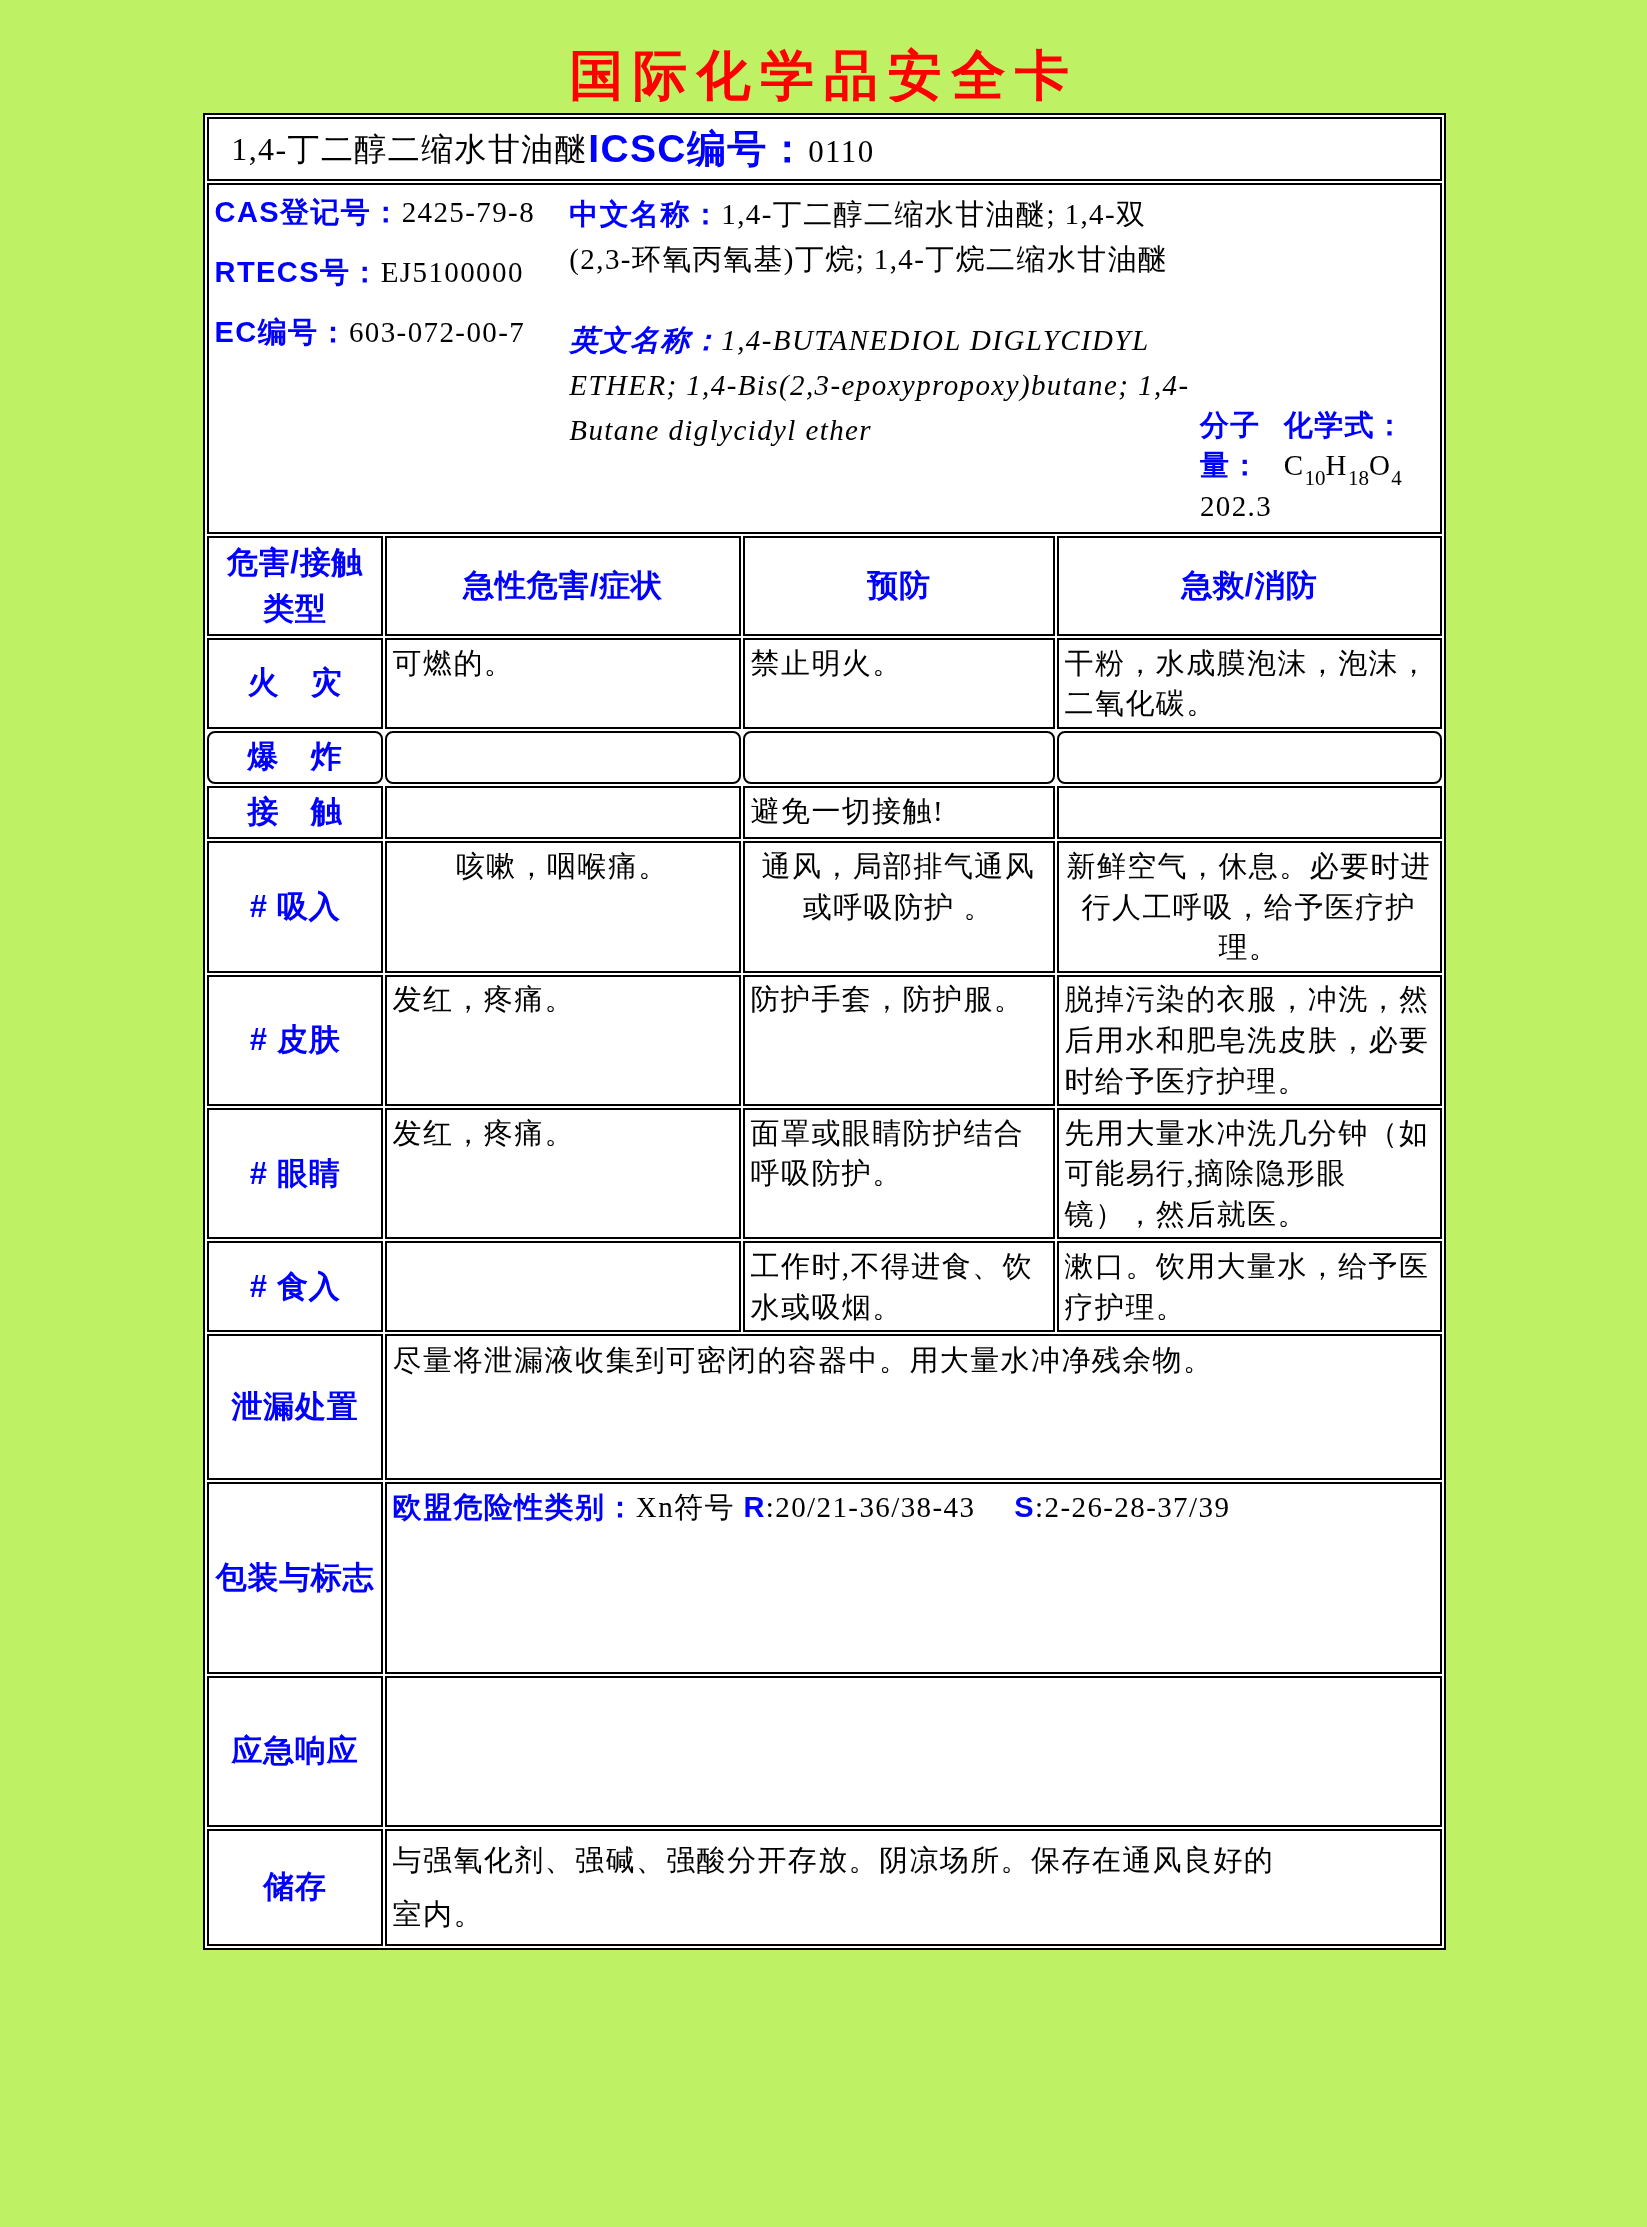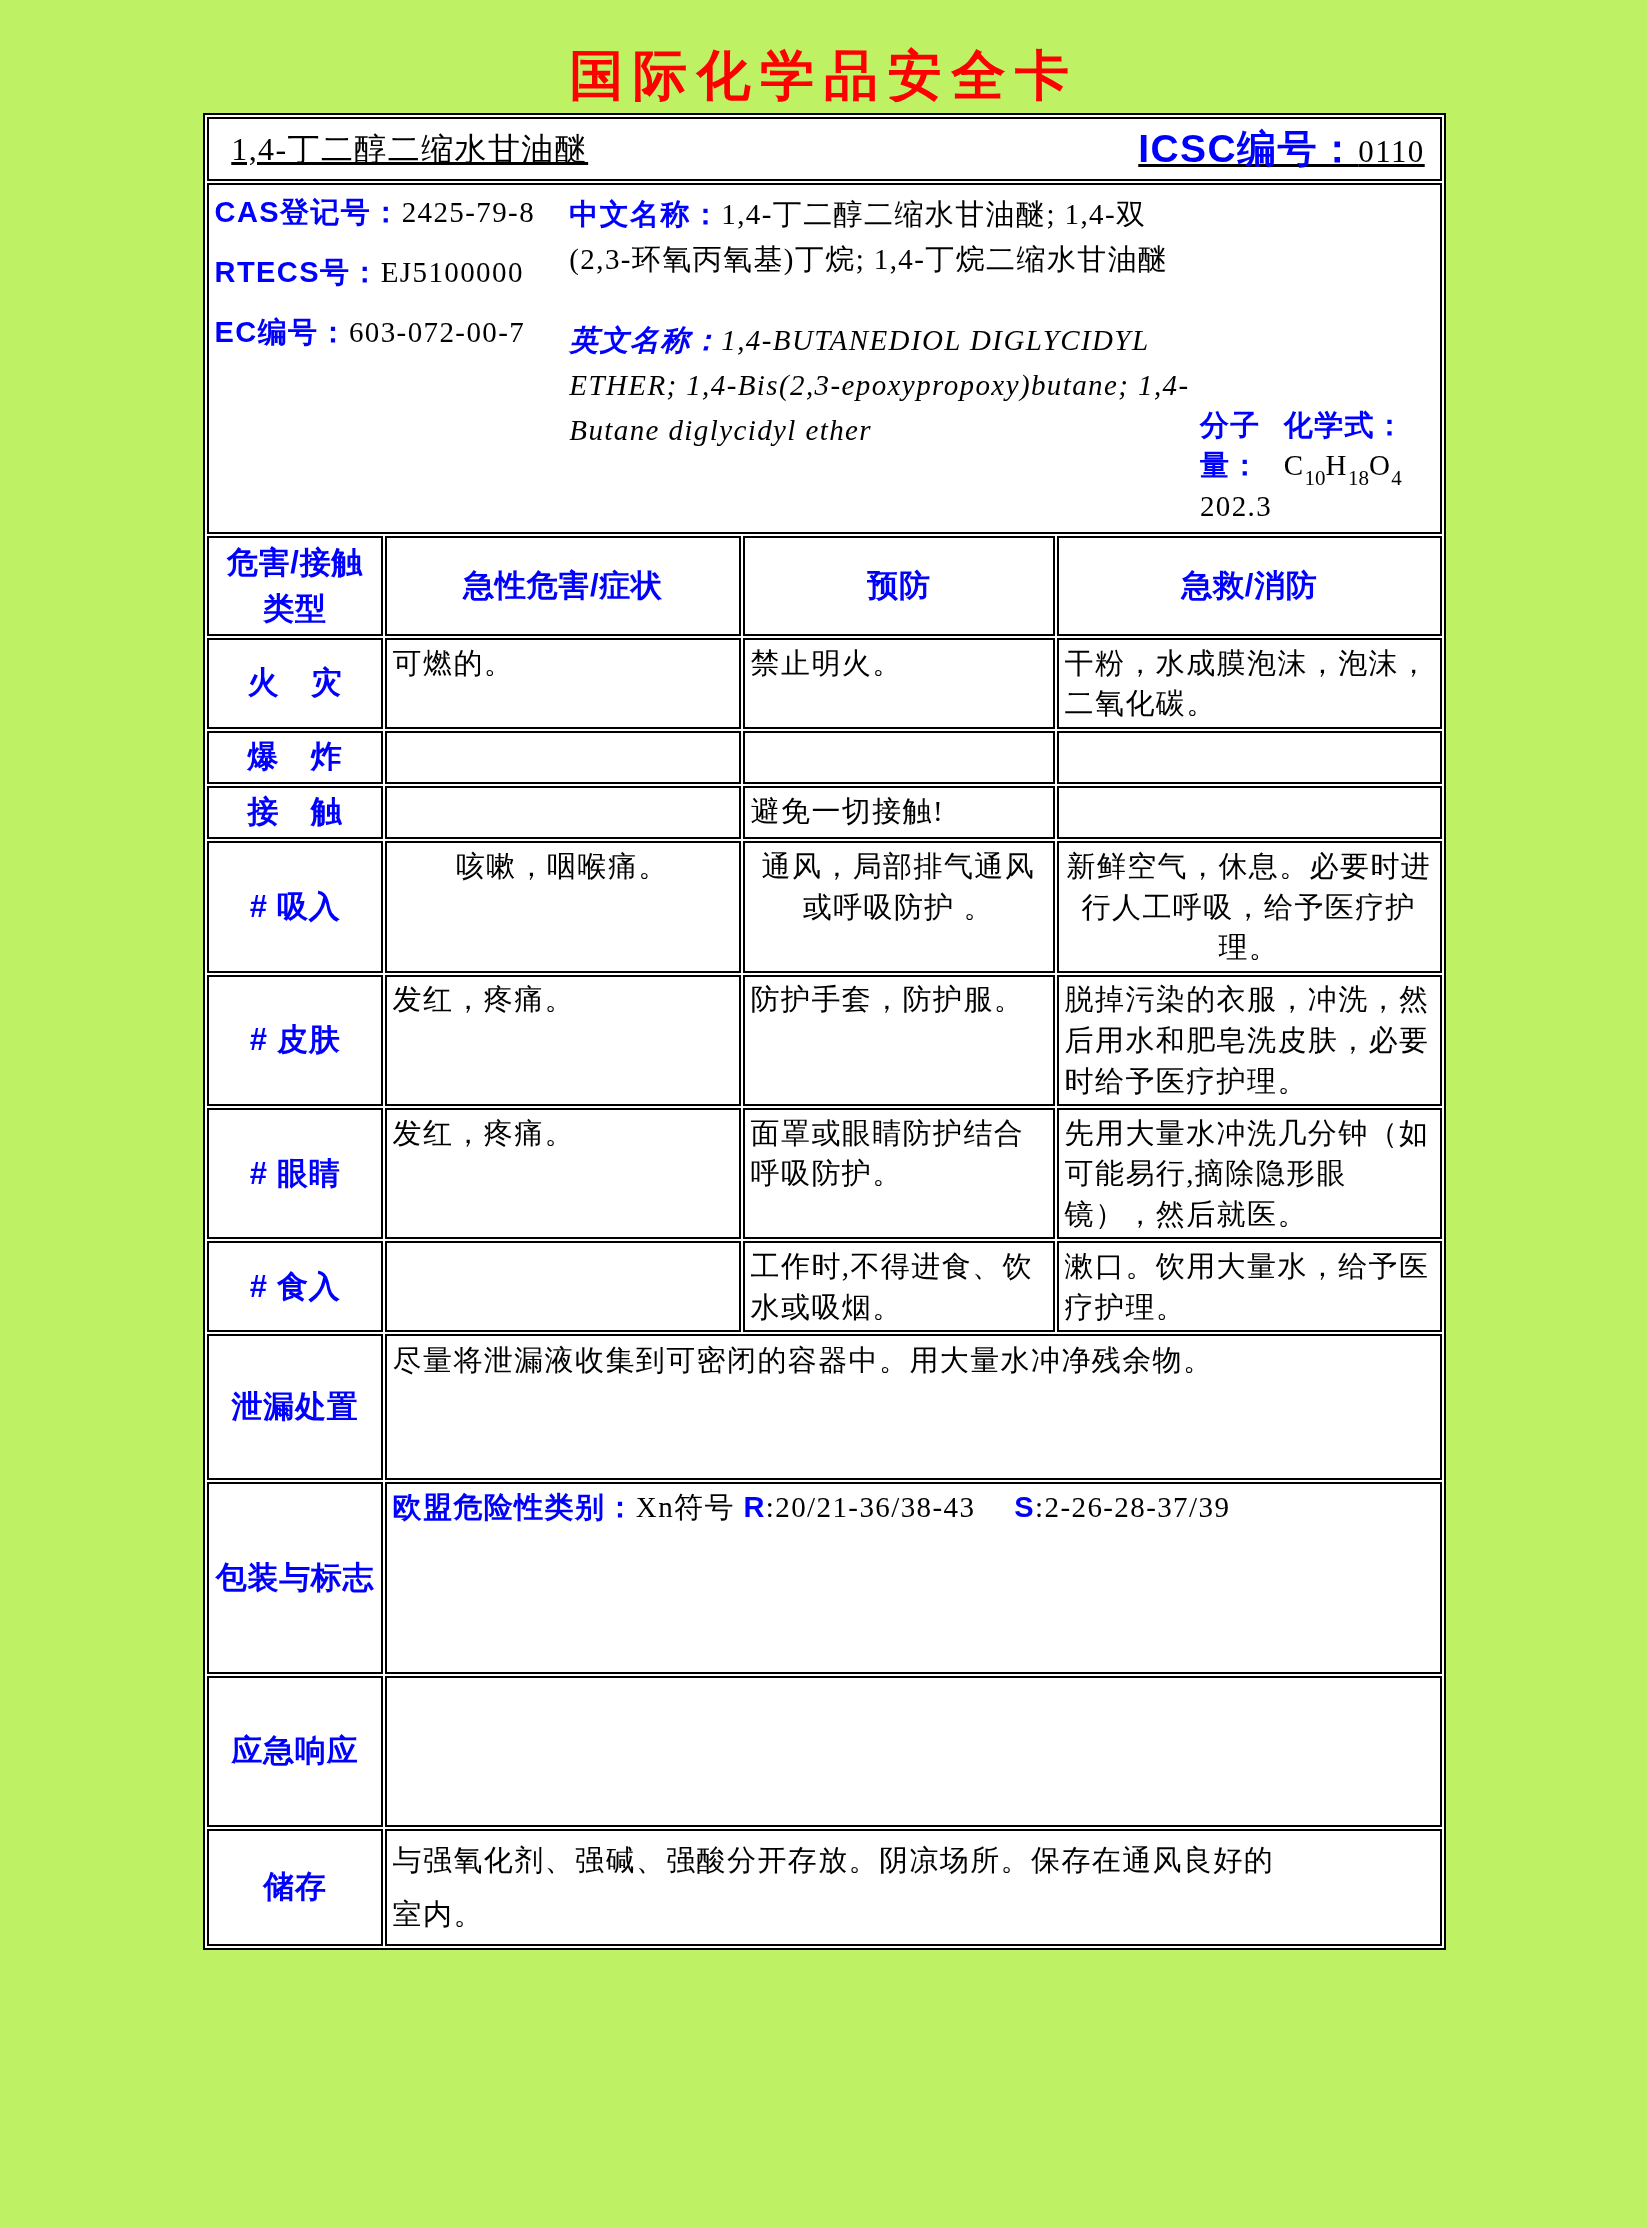--- a/index.html
+++ b/index.html
@@ -57,37 +57,35 @@
   .lbl {
     font-family: "Liberation Sans", sans-serif;
     font-weight: bold;
     color: #0000ff;
   }
   
   .r-name td       { height: 64px;  vertical-align: middle; }
   .r-id td         { height: 351px; }
   .r-head td       { height: 95px; }
   .r-fire td       { height: 75px; }
-  .r-explosion td  { height: 43px;  }
+  .r-explosion td  { height: 43px; border-radius: 8px;  }
   .r-contact td    { height: 43px;  }
   .r-inhalation td { height: 120px; text-align: center; }
   .r-skin td       { height: 120px; }
   .r-eyes td       { height: 129px; }
   .r-ingestion td  { height: 85px; }
   .r-spillage td   { height: 146px; }
   .r-packaging td  { height: 192px; }
   .r-emergency td  { height: 151px; }
   .r-storage td    { height: 111px; }
 
   .name-flex {
     display: flex;
-    justify-content: space-between;
     align-items: center;
     padding: 0 8.3px 0 16.7px;
-    text-decoration: underline;
   }
   .chem-name { font-size: 32px; }
   .icsc-group { font-size: 31px; white-space: nowrap; }
   .icsc-group .lbl { font-size: 39px; }
 
   .id-wrap {
     display: flex;
     flex-direction: row;
     height: 100%;
     padding-top: 4.2px;

